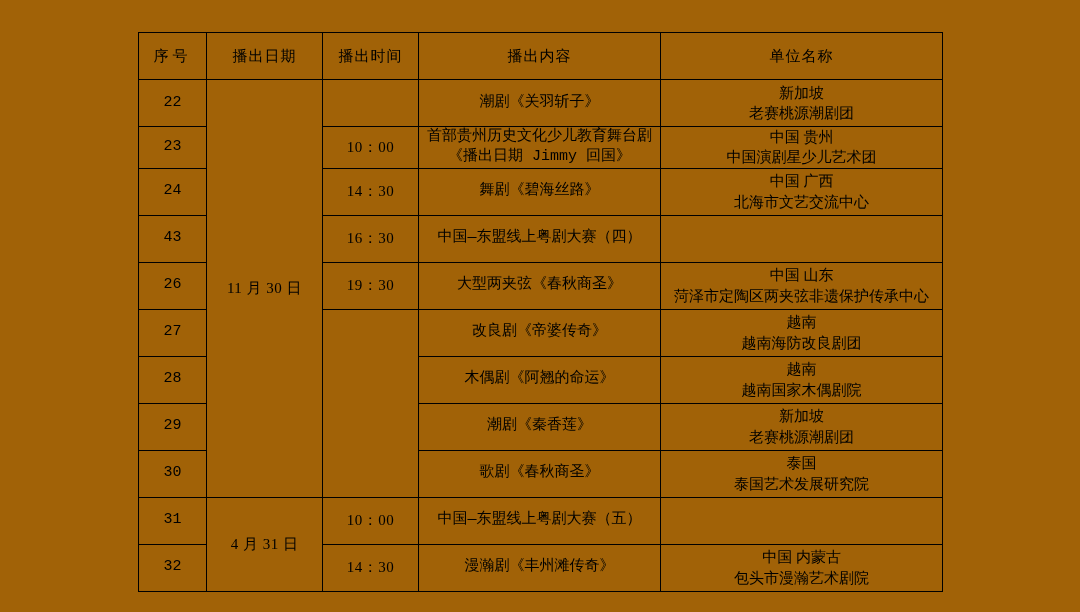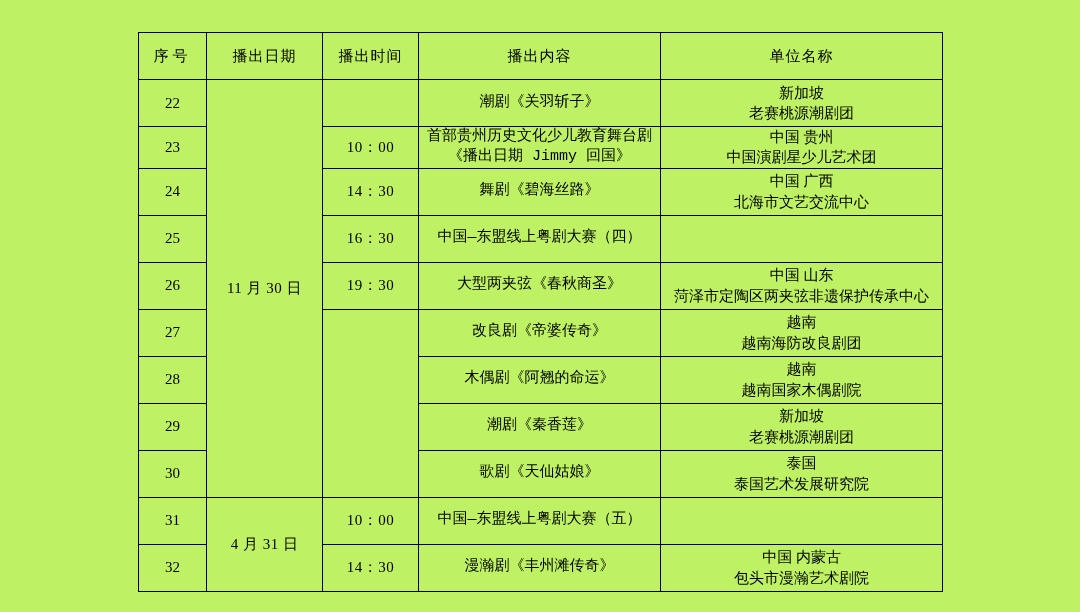--- a/index.html
+++ b/index.html
@@ -11,21 +11,21 @@
     width: 1080px;
     height: 612px;
     font-family: "Liberation Serif", "DejaVu Serif", serif;
     color: #000000;
     overflow: hidden;
   }
   .page {
     position: relative;
     width: 1080px;
     height: 612px;
-    background: #bef264;
+    background: #a16207;
   }
   .table-wrap {
     position: absolute;
     left: 138px;
     top: 32px;
     width: 804px;
   }
   table.schedule {
     border-collapse: collapse;
     width: 804px;
@@ -47,21 +47,21 @@
   col.c-unit   { width: 282px; }
 
   thead td {
     height: 46px;
     font-size: 16px;
     letter-spacing: 1px;
   }
   .seq-cell {
     font-size: 15px;
     font-weight: bold;
-    font-family: Liberation Serif, serif;
+    font-family: Liberation Mono, monospace;
   }
   .date-cell {
     font-size: 15px;
     letter-spacing: 0.5px;
   }
   .time-cell {
     font-size: 14px;
     letter-spacing: 0.5px;
   }
   .content-cell {
@@ -130,21 +130,21 @@
           <td class="seq-cell">24</td>
           <td class="time-cell">14：30</td>
           <td class="content-cell">舞剧《碧海丝路》</td>
           <td class="unit-cell">
             <span class="line2">中国  广西</span>
             <span class="line2">北海市文艺交流中心</span>
           </td>
         </tr>
 
         <tr class="row">
-          <td class="seq-cell">25</td>
+          <td class="seq-cell">43</td>
           <td class="time-cell">16：30</td>
           <td class="content-cell">中国—东盟线上粤剧大赛（四）</td>
           <td class="unit-cell"></td>
         </tr>
 
         <tr class="row">
           <td class="seq-cell">26</td>
           <td class="time-cell">19：30</td>
           <td class="content-cell">大型两夹弦《春秋商圣》</td>
           <td class="unit-cell">
@@ -176,21 +176,21 @@
           <td class="seq-cell">29</td>
           <td class="content-cell">潮剧《秦香莲》</td>
           <td class="unit-cell">
             <span class="line2">新加坡</span>
             <span class="line2">老赛桃源潮剧团</span>
           </td>
         </tr>
 
         <tr class="row">
           <td class="seq-cell">30</td>
-          <td class="content-cell">歌剧《天仙姑娘》</td>
+          <td class="content-cell">歌剧《春秋商圣》</td>
           <td class="unit-cell">
             <span class="line2">泰国</span>
             <span class="line2">泰国艺术发展研究院</span>
           </td>
         </tr>
 
         <tr class="row">
           <td class="seq-cell">31</td>
           <td class="date-cell" rowspan="2">4 月 31 日</td>
           <td class="time-cell">10：00</td>

